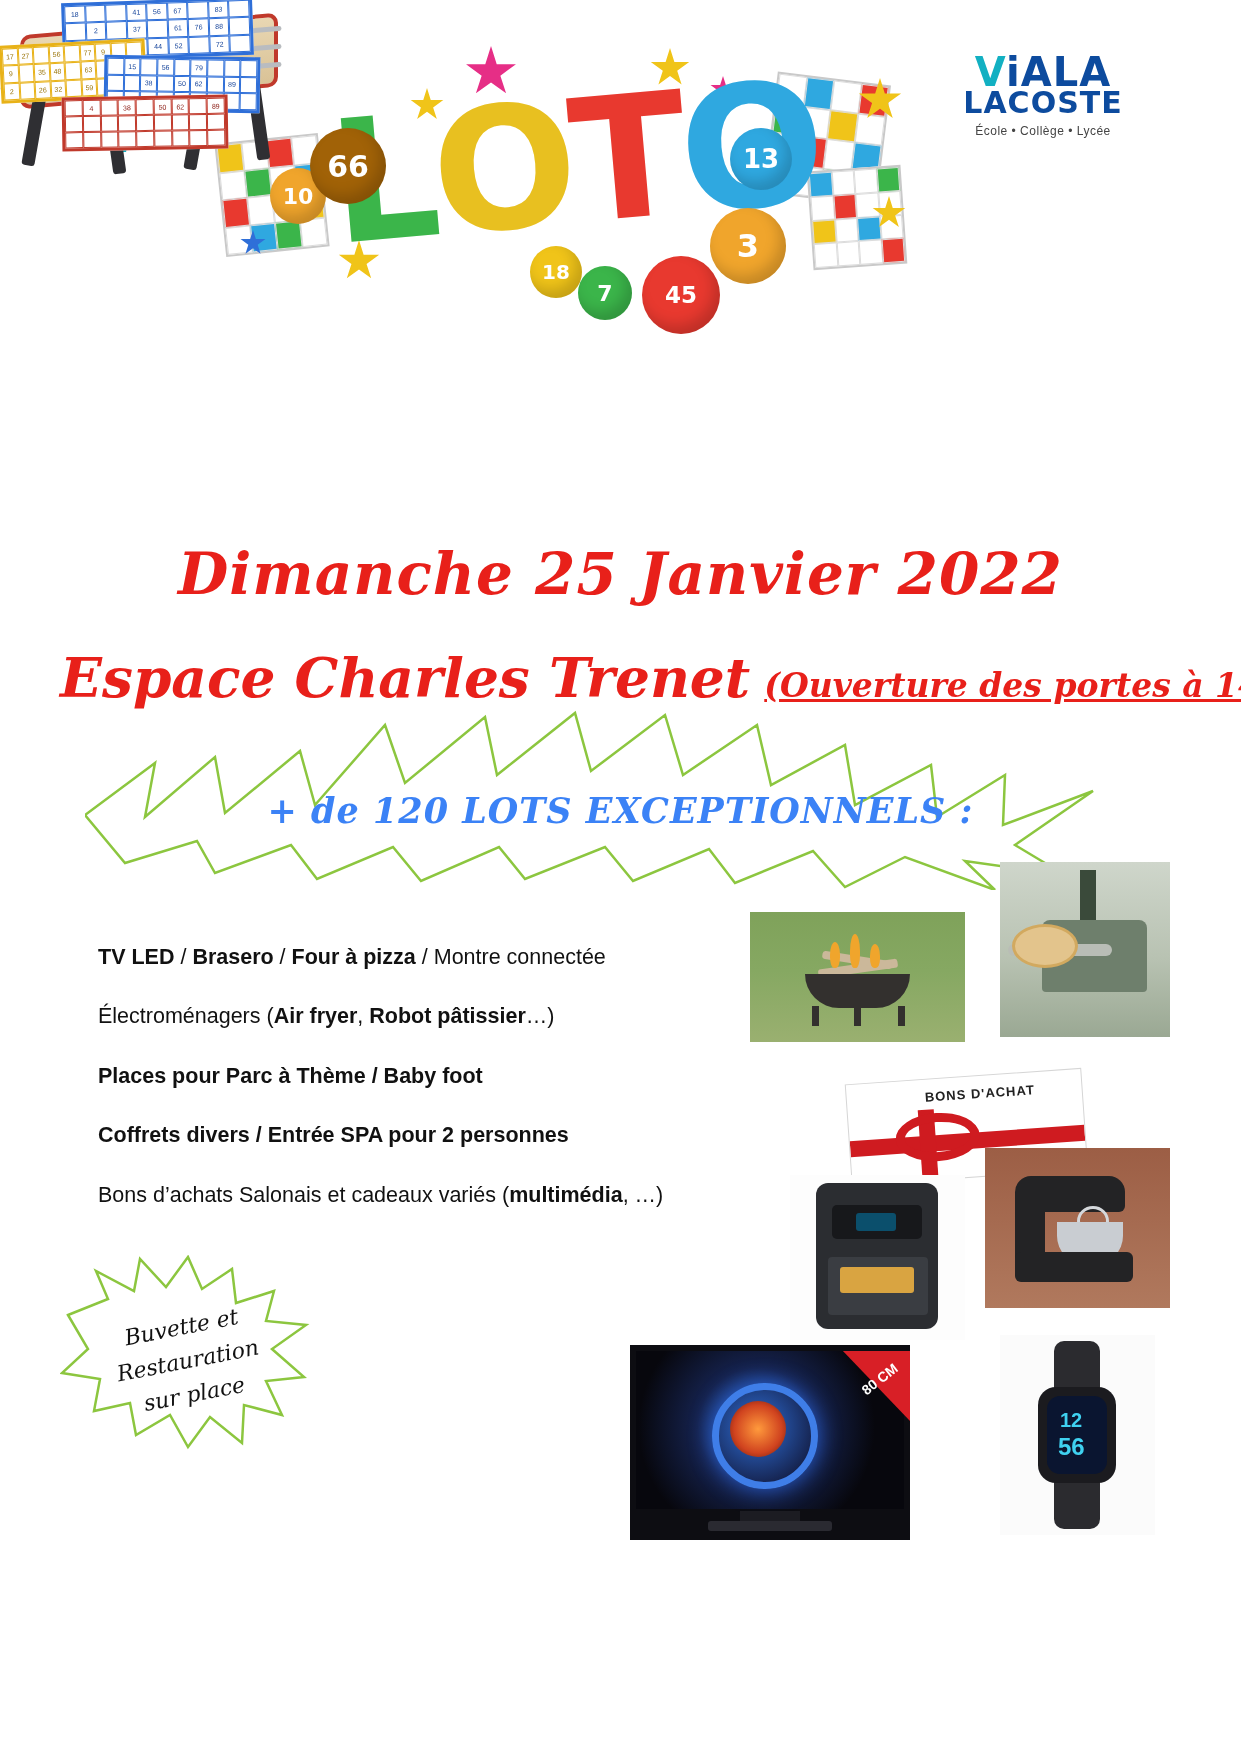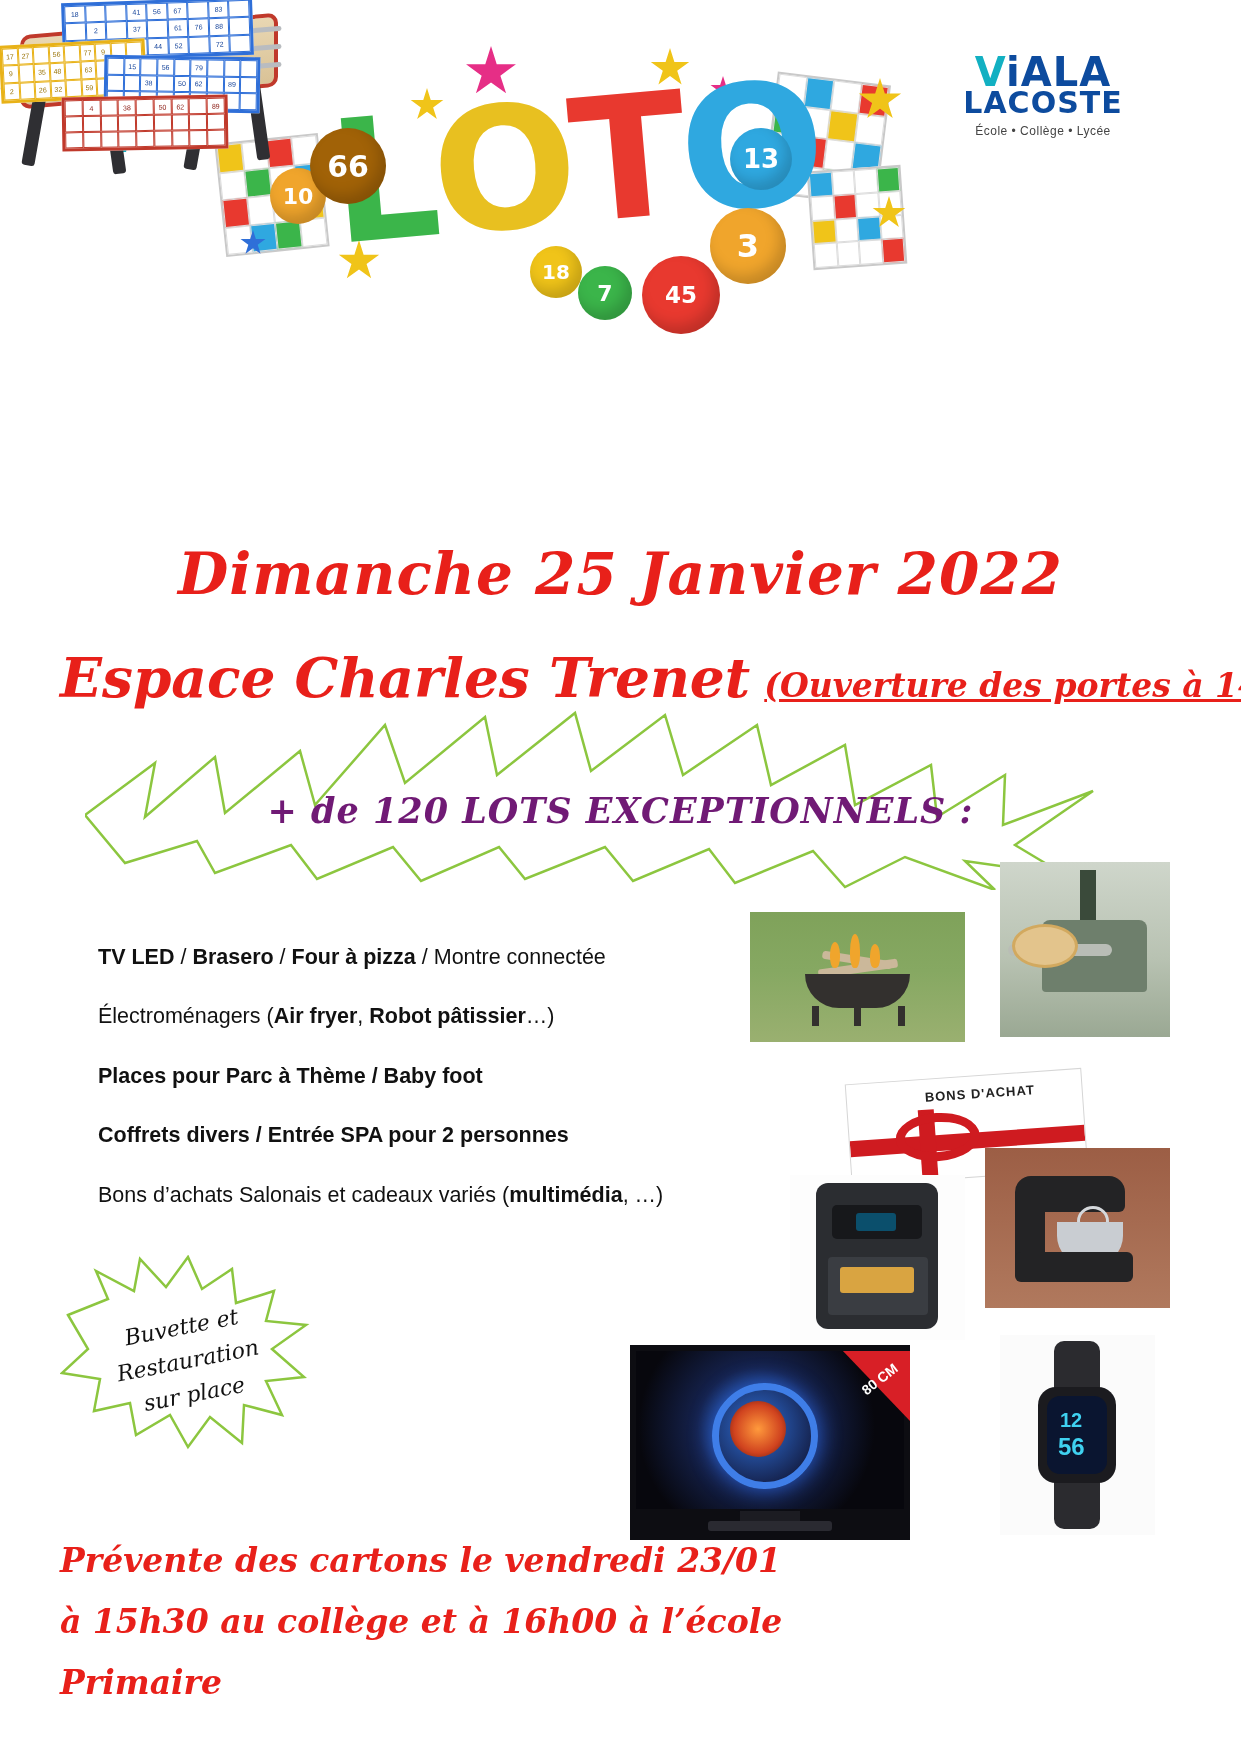--- a/index.html
+++ b/index.html
@@ -192,21 +192,21 @@
   .lots-title {
     position: absolute;
     left: 0;
     top: 790px;
     width: 1241px;
     text-align: center;
     font-family: "DejaVu Serif", serif;
     font-style: italic;
     font-weight: bold;
     font-size: 35px;
-    color: #701a75;
+    color: #3b82f6;
     letter-spacing: 1px;
   }
 
   
   .prize-list {
     position: absolute;
     left: 58px;
     top: 925px;
     width: 700px;
     font-family: "Liberation Sans", sans-serif;
@@ -654,18 +654,14 @@
         <span></span>
         <span></span>
     </div>
   </div>
 
   <svg class="burst-buvette" viewBox="0 0 250 195">
     <polygon points="8,60 48,44 36,16 74,36 80,4 106,32 128,2 142,34 172,14 176,48 214,36 206,66 246,70 212,94 244,122 206,126 222,160 184,150 182,188 150,162 128,192 110,160 76,180 70,148 34,156 40,124 2,118 28,94" fill="none" stroke="#8cc63f" stroke-width="2.5"></polygon>
   </svg>
   <div class="buvette-text">Buvette et Restauration sur place</div>
 
-  <div class="footer">
-    <div>Prévente des cartons le vendredi 23/01</div>
-    <div>à 15h30 au collège et à 16h00 à l’école Primaire</div>
-  </div>
 
 </div>
 
 </body></html>

